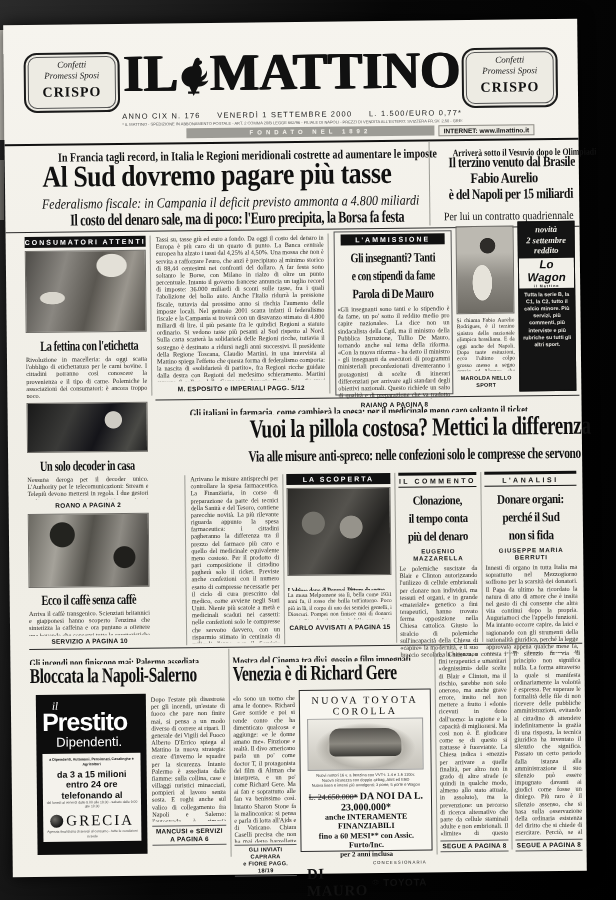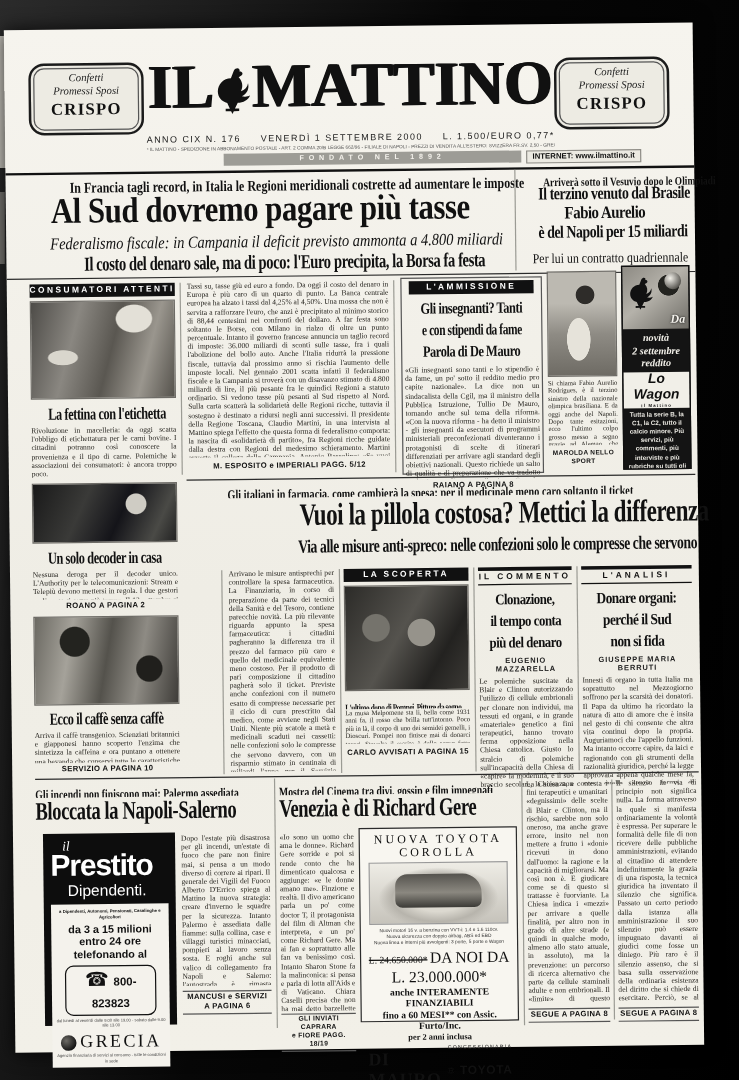--- a/index.html
+++ b/index.html
@@ -114,21 +114,21 @@
   .toy-title { font-size:10px; letter-spacing:2.5px; text-align:center; color:#111; }
   .toy-car { height:52px; margin:2px 2px; border:1px solid #999; position:relative; background:
     radial-gradient(ellipse at 50% 58%, #dcd9d0 0 28%, #b7b4ac 48%, rgba(0,0,0,0) 62%),
     linear-gradient(180deg,#eeece5,#c6c3bb); }
   .toy-car .cab { position:absolute; left:18%; top:18%; width:64%; height:56%;
     background:linear-gradient(180deg,#55534e,#8b8880 55%,#3b3a36); border-radius:10px 16px 6px 6px; }
   .toy-specs { font-family:"Liberation Sans",sans-serif; font-size:4px; color:#333;
     text-align:center; line-height:1.3; }
   .toy-price { text-align:center; font-size:8px; margin-top:2px; color:#111; }
   .toy-price .old { text-decoration:line-through; }
-  .toy-price .new { font-weight:normal; font-size:13px; }
+  .toy-price .new { font-weight:bold; font-size:10px; }
   .toy-fin { text-align:center; font-weight:bold; font-size:8px; line-height:1.2; color:#111; }
   .toy-fin3 { font-size:7px; }
   .toy-conc { font-family:"Liberation Sans",sans-serif; font-size:4.4px; text-align:right;
     letter-spacing:1px; color:#222; margin-top:2px; }
   .toy-dealer { display:flex; align-items:center; justify-content:center; gap:4px; }
   .toy-dealer .dname { font-weight:bold; font-size:15px; letter-spacing:.5px; color:#111; }
   .toy-dealer .bword { font-family:"Liberation Sans",sans-serif; font-weight:bold; font-size:10px;
     letter-spacing:.5px; color:#111; }
   .toy-addr { font-family:"Liberation Sans",sans-serif; font-size:4.2px; text-align:center;
     line-height:1.35; color:#222; margin-top:1px; }
@@ -258,27 +258,20 @@
     </div>
     <div class="body-txt" style="height:94px;margin-top:3px;">«Gli insegnanti sono tanti e lo stipendio è da fame, un po' sotto il reddito medio pro capite nazionale». La dice non un sindacalista della Cgil, ma il ministro della Pubblica Istruzione, Tullio De Mauro, tornando anche sul tema della riforma. «Con la nuova riforma - ha detto il ministro - gli insegnanti da esecutori di programmi ministeriali preconfezionati diventeranno i protagonisti di scelte di itinerari differenziati per arrivare agli standard degli obiettivi nazionali. Questo richiede un salto di qualità e di preparazione che va tradotto anche in una diversa retribuzione. È anche vero - ha aggiunto - che il rapporto tra numero di alunni e insegnanti è alto rispetto alla media europea. Qualcuno parla di parametro olandese. E io dico: datemi l'Olanda, la sua storia, che ha cancellato l'analfabetismo non negli anni Ottanta e Novanta del XX secolo, ma tra il Cinque e il Seicento. Datemi i servizi pubblici dell'Olanda che consentono coincidenze a 30 secondi. Se voi mi date questo, smetterò di dire che a Pietra Cupa o nei comuni lontani è assolutamente necessario che ci sia una scuola elementare quanti che siano gli alunni».</div>
     <div class="pageref" style="margin-top:2px;">RAIANO A PAGINA 8</div>
   </div>
 
   <div class="abs photo ph-aurelio" style="left:450px;top:206px;width:58px;height:88px;"></div>
   <div class="abs body-txt" style="left:450px;top:297px;width:58px;height:54px;font-size:5.6px;">Si chiama Fabio Aurelio Rodrigues, è il terzino sinistro della nazionale olimpica brasiliana. E da oggi anche del Napoli. Dopo tante esitazioni, ecco l'ultimo colpo grosso messo a segno grazie ad Alemao, che lavora per il ciuccio nel pianeta Sudamerica. Fabio Aurelio ora è in ritiro con la squadra olimpica e sarà tra noi solo dopo la conclusione del torneo dei cinque anelli. Certamente arriverà allenato. Il giocatore, non ancora 21 anni (li farà tra un mese), è costato 15 miliardi e ha firmato un contratto quadriennale.</div>
   <div class="abs pageref" style="left:450px;top:355px;width:58px;font-size:5.4px;">MAROLDA NELLO SPORT</div>
 
   <div class="abs promo" style="left:512px;top:202px;width:57px;height:170px;">
-    <div class="promo-top">
-      <svg width="22" height="28" viewBox="0 0 24 32" style="position:absolute;left:4px;top:8px;">
-        <path fill="#111" d="M13,3 c1.5,-2.6 4.6,-1.8 3.8,0.6 c1.9,-0.2 2.7,1.7 1.2,2.7 l-1.8,1.1 c2.6,2.6 3,6.4 1.4,9.4 c2.6,-0.9 4.4,-2.8 4.8,-5.3 c0.9,3.6 -0.8,7.2 -4.2,8.6 c1.9,0.6 3.9,0.4 5.5,-0.6 c-1.2,3.2 -4.7,5 -8.3,5 l-1.9,3.8 h2.8 v1.7 h-3.6 l-0.9,1.9 -0.9,-1.9 h-3.6 v-1.7 h2.8 l-1.7,-3.8 c-3.8,-1 -6.2,-4 -6.2,-7.7 c0,-4.9 3.9,-8.8 8.8,-8.8 z"></path>
-      </svg>
-      <div style="position:absolute;right:6px;top:5px;width:14px;height:14px;border-radius:50%;background:radial-gradient(circle at 35% 35%, #f2f0e9, #55534e 75%);"></div>
-      <div class="promo-da">Da</div>
-    </div>
     <div class="promo-mid">
       <div>novità</div>
       <div>2 settembre</div>
       <div>reddito</div>
     </div>
     <div class="promo-logo">
       <span>Lo Wagon</span>
       <span class="sub">il Mattino</span>
     </div>
     <div class="promo-body">Tutta la serie B, la C1, la C2, tutto il calcio minore. Più servizi, più commenti, più interviste e più rubriche su tutti gli altri sport.</div>
@@ -343,24 +336,20 @@
   <div class="abs antas" style="left:25px;top:670px;width:110px;height:160px;">
     <div class="a-il">il</div>
     <div class="a-big">Prestito</div>
     <div class="a-med">Dipendenti.</div>
     <div class="antas-inner">
       <div class="antas-aud">a Dipendenti, Autonomi, Pensionati, Casalinghe e Agricoltori</div>
       <div class="antas-offer">
         <div>da 3 a 15 milioni</div>
         <div>entro 24 ore</div>
         <div>telefonando al</div>
-      </div>
-      <div class="antas-pill">
-        <span>☎</span>
-        <span class="num">800-823823</span>
       </div>
       <div class="antas-tiny">dal lunedì al venerdì dalle 9.00 alle 19.00 - sabato dalle 9.00 alle 13.00</div>
       <div class="antas-brand">
         <div class="antas-dot"></div>
         <div class="antas-name">GRECIA</div>
       </div>
       <div class="antas-tiny">Agenzia finanziaria di servizi al consumo - tutte le condizioni in sede</div>
     </div>
   </div>
 

